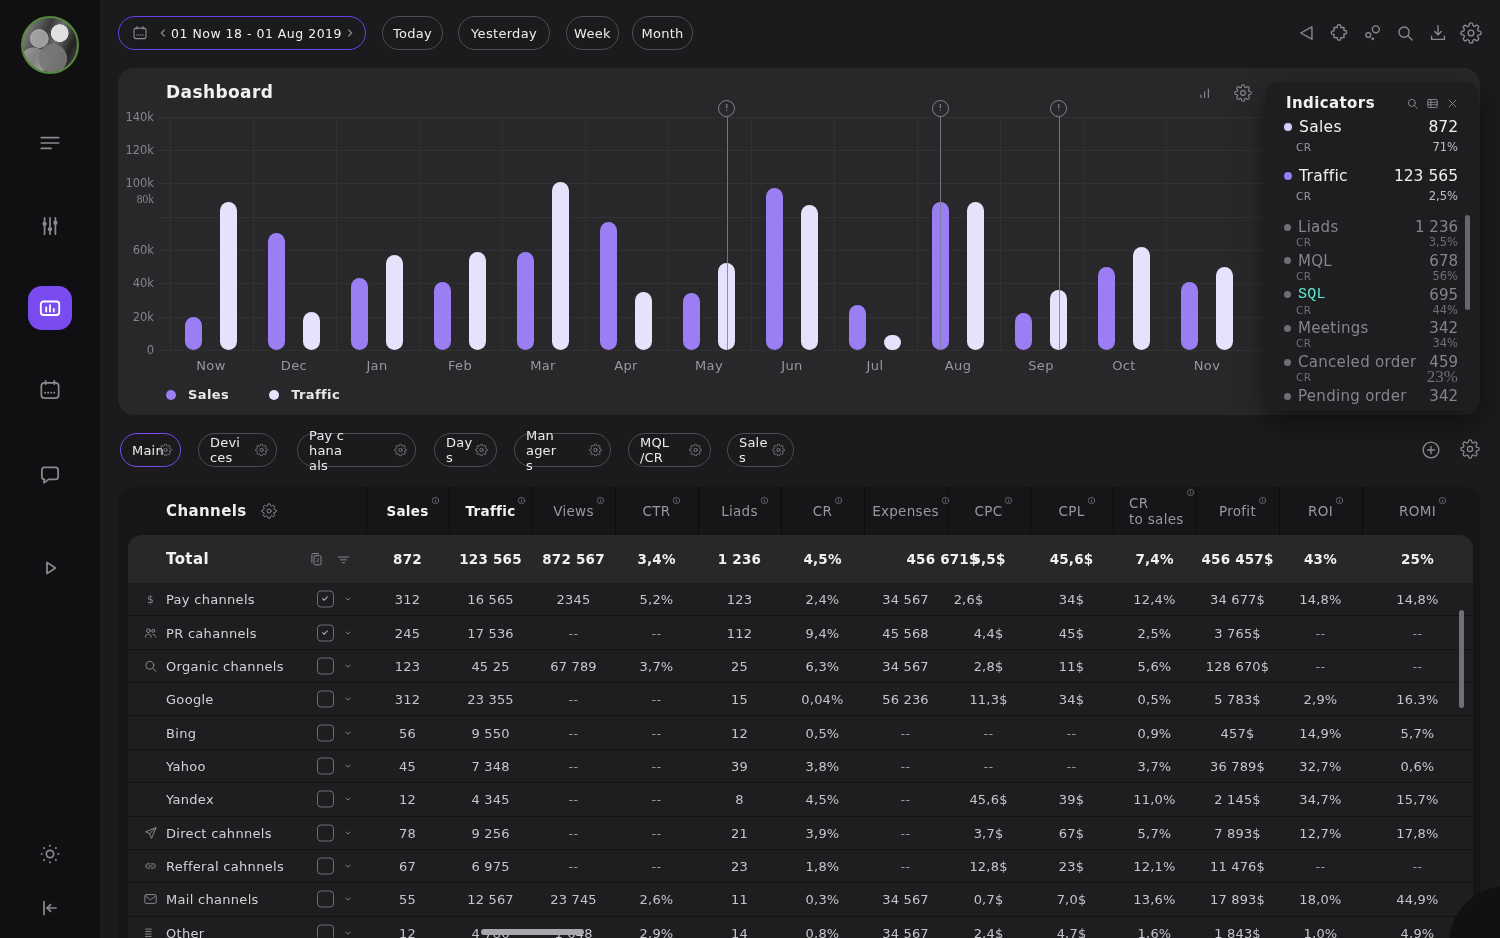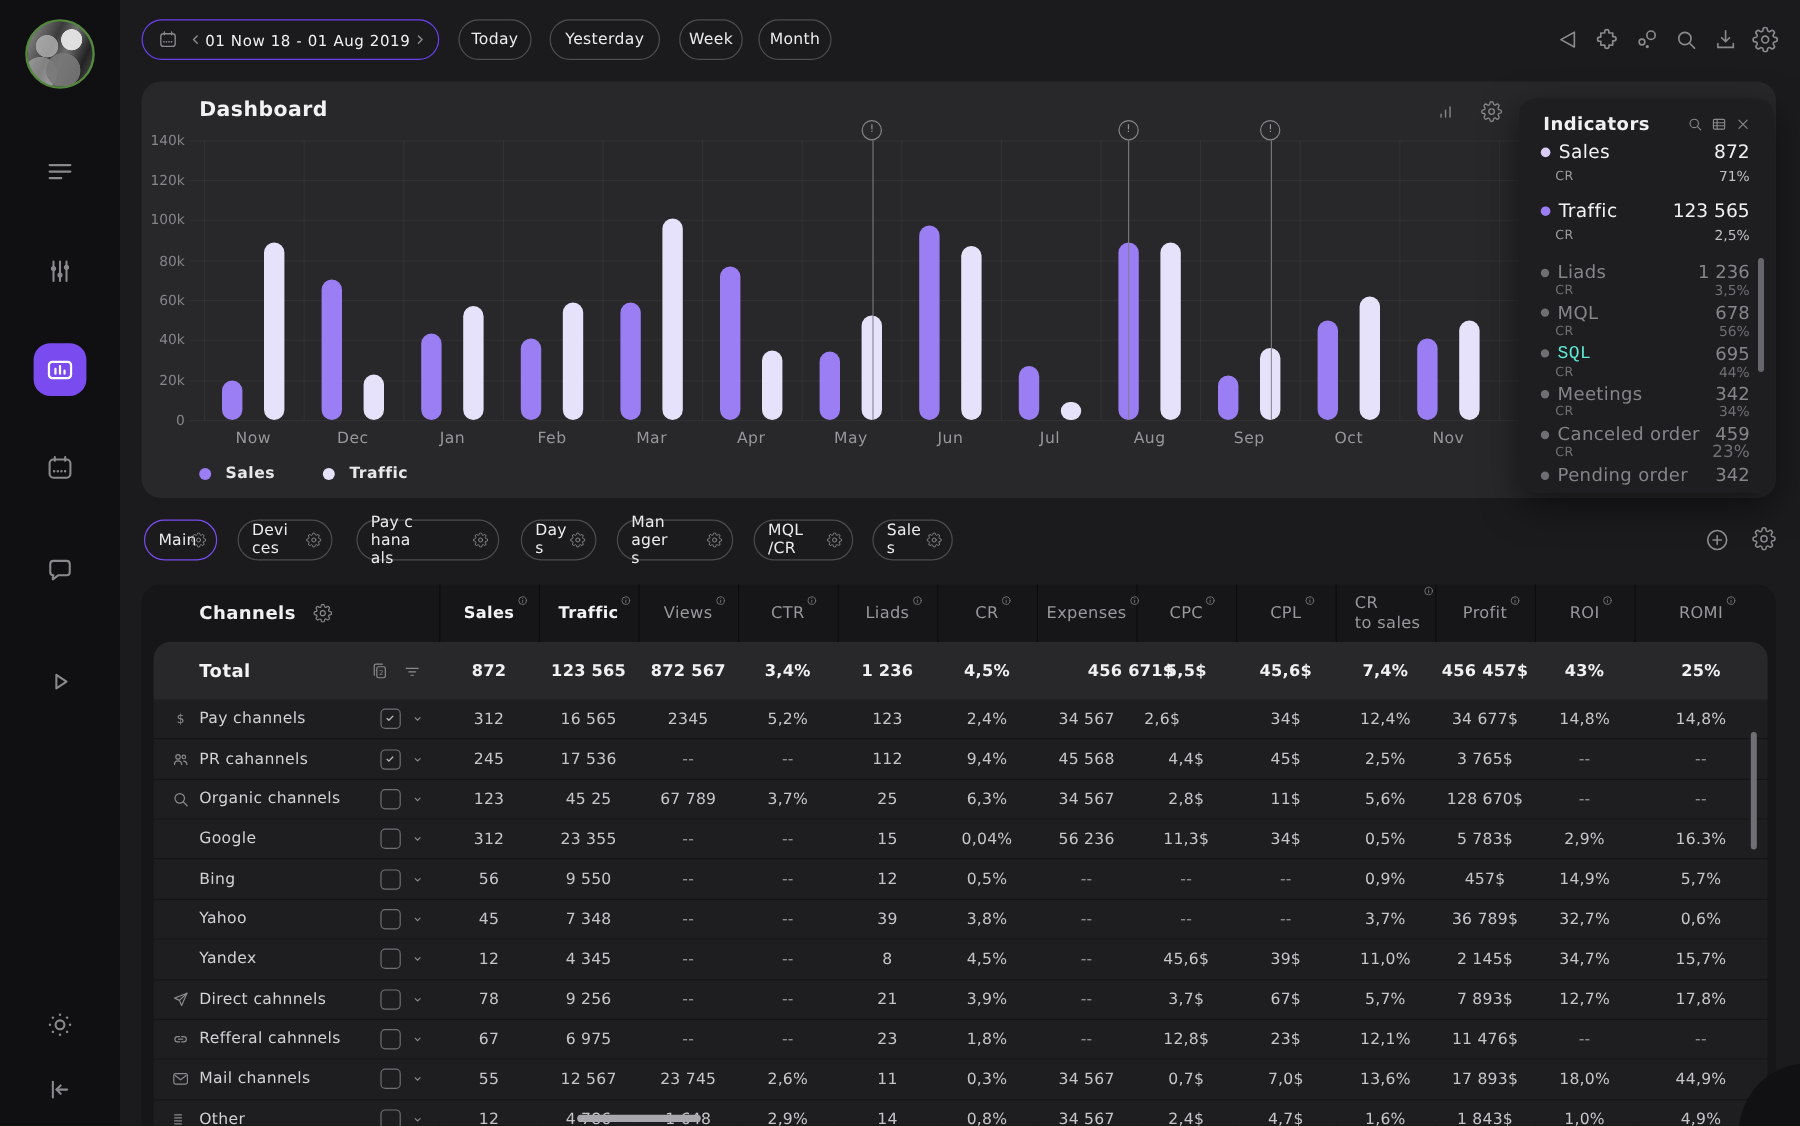--- a/index.html
+++ b/index.html
@@ -205,21 +205,21 @@
       </span>
     </div>
   <div id="plot">
       <div class="gridh" style="left: 40px; right: 107px; top: 48.7px;"></div>
       <div class="ytick" style="left: -4px; top: 48.7px;">140k</div>
       <div class="gridh" style="left: 40px; right: 107px; top: 82.03px;"></div>
       <div class="ytick" style="left: -4px; top: 82.03px;">120k</div>
       <div class="gridh" style="left: 40px; right: 107px; top: 115.36px;"></div>
       <div class="ytick" style="left: -4px; top: 115.36px;">100k</div>
       <div class="gridh" style="left: 40px; right: 107px; top: 148.69px;"></div>
-      <div class="ytick" style="left: -4px; top: 150px;">80k</div>
+      <div class="ytick" style="left: -4px; top: 131px; font-family: Liberation Serif, serif;">80k</div>
       <div class="gridh" style="left: 40px; right: 107px; top: 182.02px;"></div>
       <div class="ytick" style="left: -4px; top: 182.02px;">60k</div>
       <div class="gridh" style="left: 40px; right: 107px; top: 215.35px;"></div>
       <div class="ytick" style="left: -4px; top: 215.35px;">40k</div>
       <div class="gridh" style="left: 40px; right: 107px; top: 248.68px;"></div>
       <div class="ytick" style="left: -4px; top: 248.68px;">20k</div>
       <div class="gridh" style="left: 40px; right: 107px; top: 282.01px;"></div>
       <div class="ytick" style="left: -4px; top: 282.01px;">0</div>
       <div class="gridv" style="left: 51.5px; top: 48.7px; height: 233.3px;"></div>
       <div class="gridv" style="left: 134.5px; top: 48.7px; height: 233.3px;"></div>
@@ -369,21 +369,21 @@
         <span style="flex: 1 1 0%; font-size: 10.5px; color: rgb(111, 111, 116); letter-spacing: 0.5px;">CR</span>
         <span style="font-size: 11.5px; color: rgb(111, 111, 116);">34%</span>
       </div>
       <div class="ind-item" style="top: 271.2px; height: 18px;">
         <span class="ind-dot" style="background: rgb(110, 110, 115); width: 7px; height: 7px;"></span>
         <span class="ind-name" style="font-size: 15px; color: rgb(133, 133, 138); letter-spacing: 0.3px;">Canceled order</span>
         <span class="ind-val" style="font-size: 15px; color: rgb(133, 133, 138);">459</span>
       </div>
       <div class="ind-cr" style="top: 288.7px; left: 30px; height: 13px;">
         <span style="flex: 1 1 0%; font-size: 10.5px; color: rgb(111, 111, 116); letter-spacing: 0.5px;">CR</span>
-        <span style="font-size: 14px; color: rgb(111, 111, 116);">23%</span>
+        <span style="font-size: 17px; color: rgb(111, 111, 116); font-family: Liberation Serif, serif;">23%</span>
       </div>
       <div class="ind-item" style="top: 305px; height: 18px;">
         <span class="ind-dot" style="background: rgb(110, 110, 115); width: 7px; height: 7px;"></span>
         <span class="ind-name" style="font-size: 15px; color: rgb(133, 133, 138); letter-spacing: 0.3px;">Pending order</span>
         <span class="ind-val" style="font-size: 15px; color: rgb(133, 133, 138);">342</span>
       </div>
     </div>
   <div class="ind-scroll" style="top:133px;height:95px"></div>
 </div>
 

